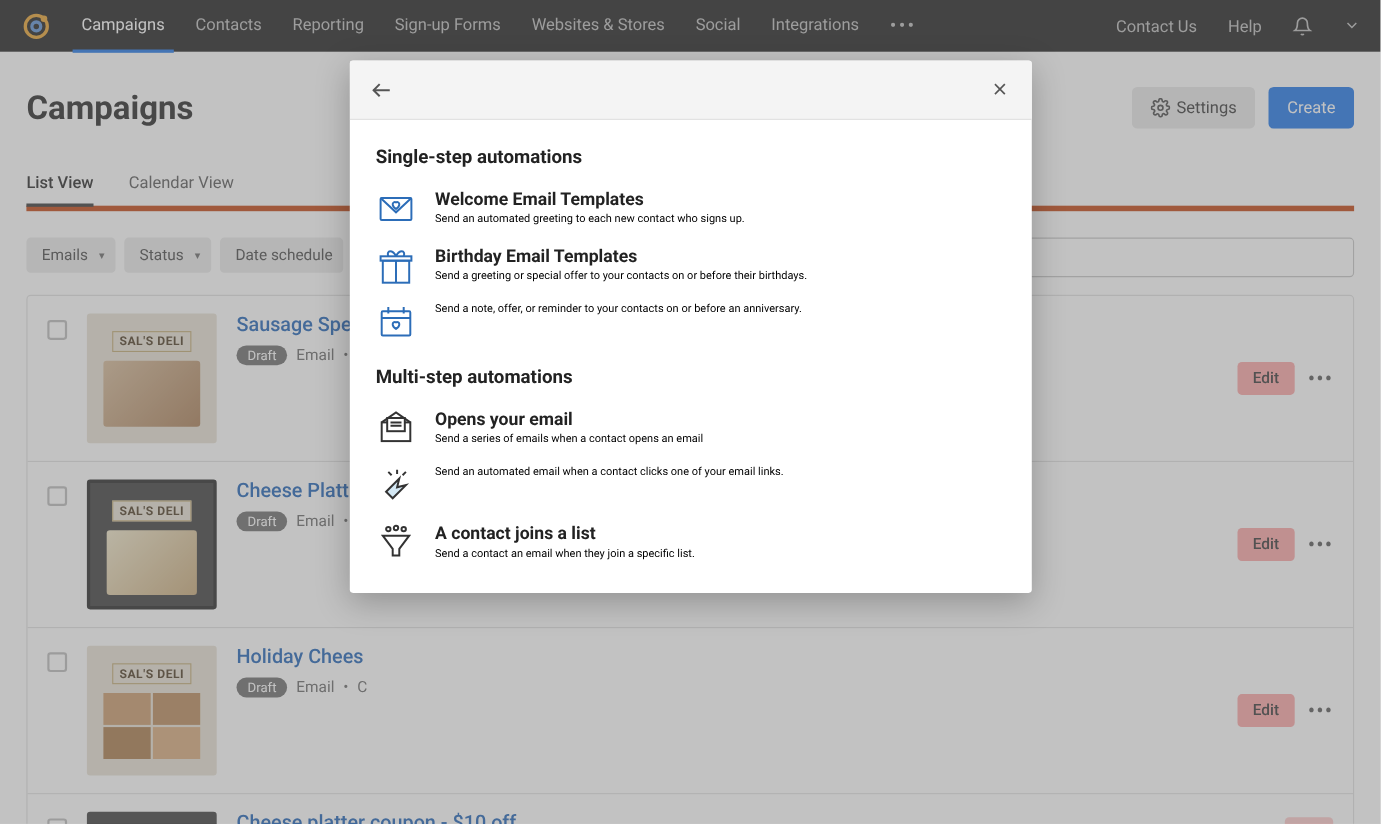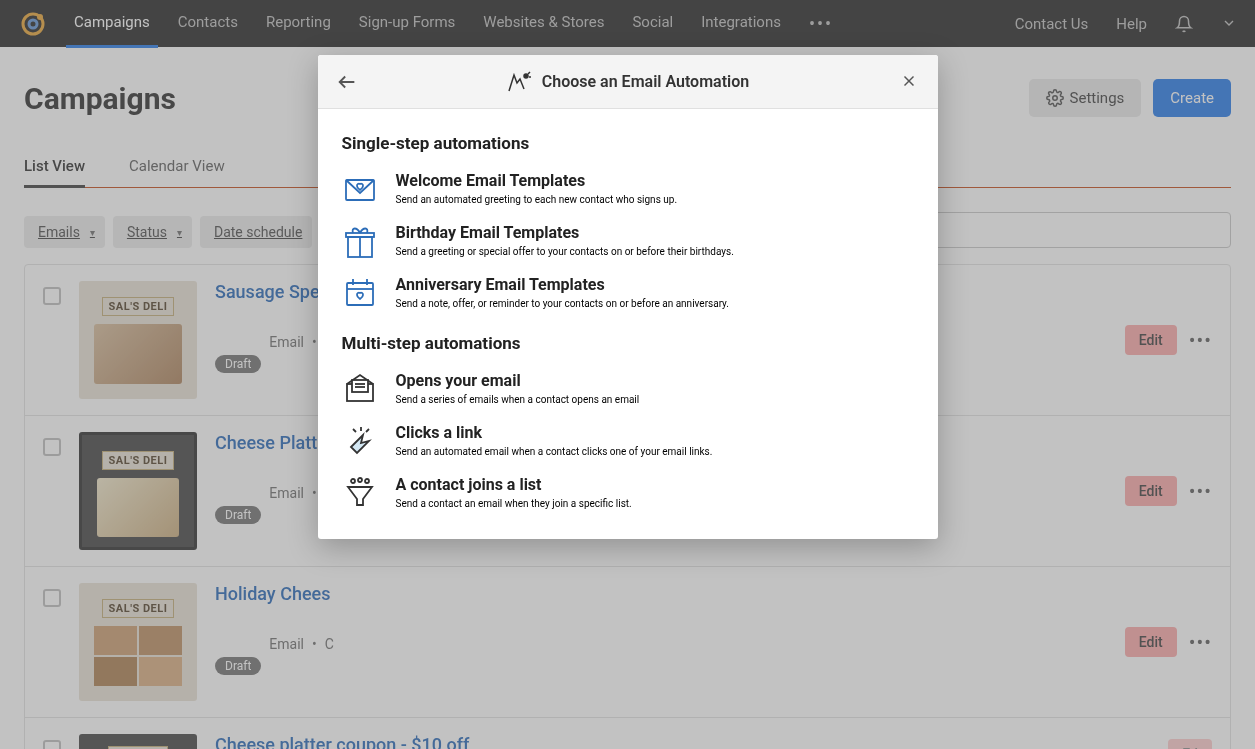--- a/index.html
+++ b/index.html
@@ -53,26 +53,26 @@
 .btn {
   padding: 9px 16px; border-radius: 5px; font-size: 15px; font-weight: 400;
   cursor: pointer; display: inline-flex; align-items: center; gap: 6px;
   border: 1px solid transparent;
 }
 .btn-settings { background: #e7e7e7; color: #333; }
 .btn-create { background: #1a73e8; color: #fff; }
 .gear-svg { width: 18px; height: 18px; }
 
 
-.tabs { display: flex; gap: 44px; border-bottom: 1px solid #c2410c; margin-top: 20px; }
+.tabs { display: flex; gap: 32px; border-bottom: 5px solid #c2410c; margin-top: 20px; }
 .tab { font-size: 15px; color: #555; padding: 8px 0 10px 0; cursor: pointer; }
 .tab.active { color: #222; font-weight: 500; border-bottom: 3px solid #333; margin-bottom: -1px; }
 
 
-.filters { display: flex; gap: 8px; padding: 24px 0 16px 0; align-items: flex-end; text-decoration: underline; }
+.filters { display: flex; gap: 8px; padding: 24px 0 16px 0; align-items: flex-start; }
 .filter-pill {
   background: #e9e9e9; border-radius: 4px; padding: 8px 10px 8px 14px;
   font-size: 14px; color: #444; display: flex; align-items: center; gap: 10px; cursor: pointer;
 }
 .filter-pill .chev { font-size: 10px; color: #666; }
 .search-box {
   flex: 1; border: 1px solid #c5c5c5; border-radius: 4px; height: 36px;
   margin-left: 8px;
 }
 
@@ -88,21 +88,21 @@
   width: 118px; height: 118px; border-radius: 3px; background: #e8e1d3;
   display: flex; flex-direction: column; align-items: center; justify-content: flex-start;
   font-size: 9px; color: #5b4a2a; padding: 10px; overflow: hidden; position: relative;
 }
 .thumb-brand { font-size: 11px; font-weight: 700; letter-spacing: 0.5px; color: #4a3820; border: 1px solid #c0a870; padding: 2px 6px; margin-top: 6px; }
 .thumb-inner { margin-top: 8px; width: 90%; height: 60px; background: linear-gradient(135deg,#d4b896,#a87b52); border-radius: 3px; }
 .thumb.small { height: 40px; }
 .row-body { flex: 1; }
 .row-title { font-size: 18px; color: #1a5fb4; font-weight: 500; cursor: pointer; }
 .row-meta { margin-top: 8px; display: flex; align-items: center; gap: 8px; color: #666; font-size: 14px; }
-.draft-badge { background: #6b6b6b; color: #fff; font-size: 12px; border-radius: 10px; padding: 2px 10px; margin-top: 45px; }
+.draft-badge { background: #6b6b6b; color: #fff; font-size: 12px; border-radius: 10px; padding: 2px 10px; }
 .row-actions { display: flex; align-items: center; gap: 12px; align-self: center; }
 .edit-btn { background: #fca5a5; border-radius: 4px; padding: 7px 14px; font-size: 14px; font-weight: 500; cursor: pointer; }
 .dots { font-size: 20px; color: #555; cursor: pointer; letter-spacing: 1px; }
 
 
 .overlay {
   position: absolute; inset: 0; background: rgba(120,120,120,0.45);
   display: flex; align-items: flex-start; justify-content: center;
   z-index: 100;
 }
@@ -298,30 +298,20 @@
 <div class="overlay">
   <div class="overlay-inner">
   <div class="modal">
     <div class="modal-header">
       <span class="modal-back">
         <svg width="22" height="22" viewBox="0 0 24 24" fill="none" stroke="#555" stroke-width="2">
               <line x1="20" y1="12" x2="4" y2="12"></line>
               <polyline points="10 18 4 12 10 6"></polyline>
             </svg>
       </span>
-      <div class="modal-title">
-        <span>
-          <svg width="26" height="22" viewBox="0 0 26 22" fill="none" stroke="#333" stroke-width="1.5">
-                <path d="M3 20 L8 4 L11 12 L14 8 L18 18"></path>
-                <circle cx="20" cy="5" r="2" fill="#333"></circle>
-                <path d="M22 3 L24 1 M23 6 L25 6" stroke="#333"></path>
-              </svg>
-        </span>
-        <span>Choose an Email Automation</span>
-      </div>
       <span class="modal-close">
         <svg width="18" height="18" viewBox="0 0 24 24" fill="none" stroke="#555" stroke-width="2">
               <line x1="18" y1="6" x2="6" y2="18"></line>
               <line x1="6" y1="6" x2="18" y2="18"></line>
             </svg>
       </span>
     </div>
     <div class="modal-body">
       <div class="section-title">Single-step automations</div>
 
@@ -358,21 +348,20 @@
         <div class="opt-icon">
           <svg width="34" height="34" viewBox="0 0 34 34" fill="none" stroke="#2c6db8" stroke-width="1.8">
                 <rect x="4" y="8" width="26" height="22" rx="1"></rect>
                 <line x1="4" y1="14" x2="30" y2="14"></line>
                 <line x1="10" y1="4" x2="10" y2="10"></line>
                 <line x1="24" y1="4" x2="24" y2="10"></line>
                 <path d="M14 20 a2 2 0 0 1 3-2 a2 2 0 0 1 3 2 c0 2-3 4-3 4 s-3-2-3-4z"></path>
               </svg>
         </div>
         <div class="opt-text">
-          <div class="opt-title">Anniversary Email Templates</div>
           <div class="opt-desc">Send a note, offer, or reminder to your contacts on or before an anniversary.</div>
         </div>
       </div>
 
       <div class="section-title mt">Multi-step automations</div>
 
       <div class="option-row">
         <div class="opt-icon">
           <svg width="34" height="34" viewBox="0 0 34 34" fill="none" stroke="#333" stroke-width="1.8">
                 <polyline points="4 13 17 4 30 13"></polyline>
@@ -391,21 +380,20 @@
       <div class="option-row">
         <div class="opt-icon">
           <svg width="34" height="34" viewBox="0 0 34 34" fill="none" stroke="#333" stroke-width="1.8">
                 <path d="M8 24 L20 12 L18 20 L26 18 L14 30 Z" fill="#d4e8f4"></path>
                 <line x1="18" y1="4" x2="18" y2="8"></line>
                 <line x1="26" y1="6" x2="23" y2="9"></line>
                 <line x1="10" y1="6" x2="13" y2="9"></line>
               </svg>
         </div>
         <div class="opt-text">
-          <div class="opt-title">Clicks a link</div>
           <div class="opt-desc">Send an automated email when a contact clicks one of your email links.</div>
         </div>
       </div>
 
       <div class="option-row">
         <div class="opt-icon">
           <svg width="34" height="34" viewBox="0 0 34 34" fill="none" stroke="#333" stroke-width="1.8">
                 <circle cx="10" cy="6" r="2"></circle>
                 <circle cx="17" cy="5" r="2"></circle>
                 <circle cx="24" cy="6" r="2"></circle>

